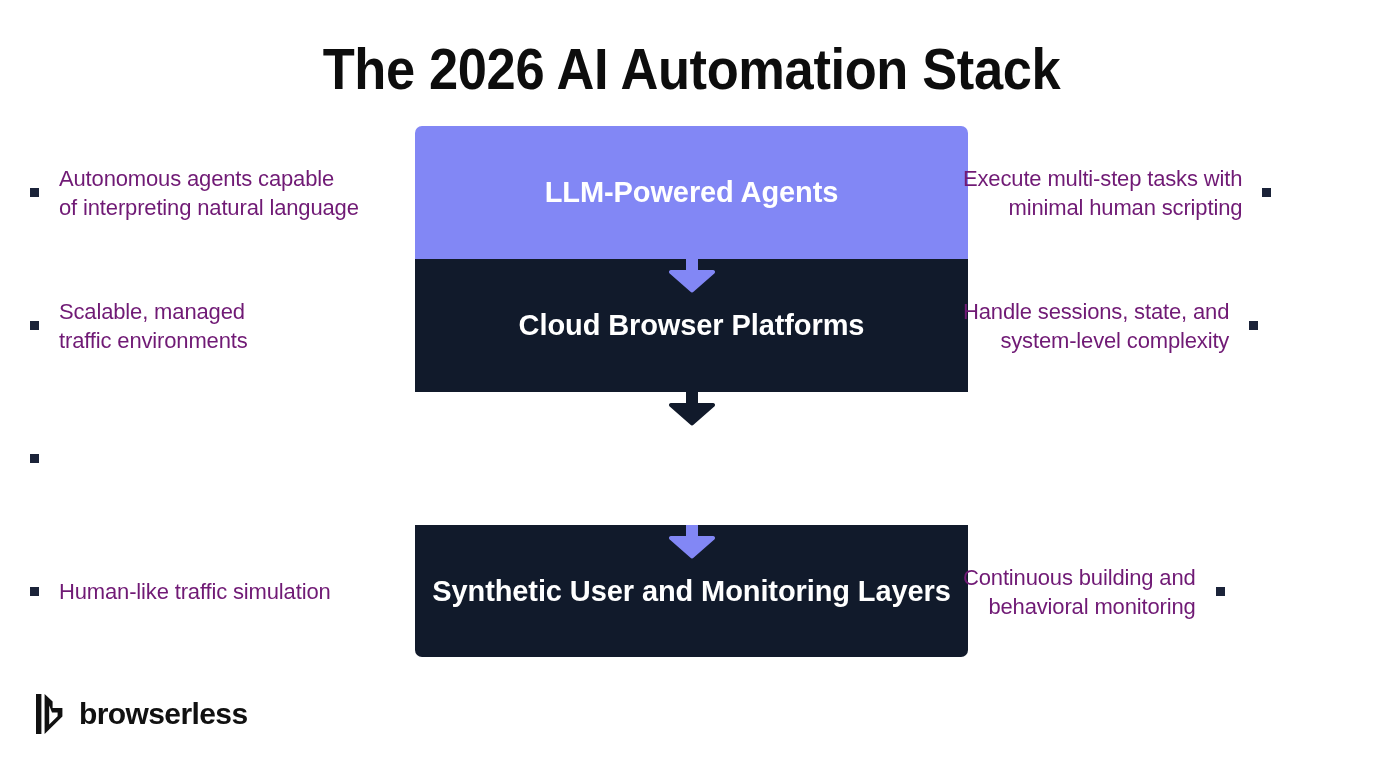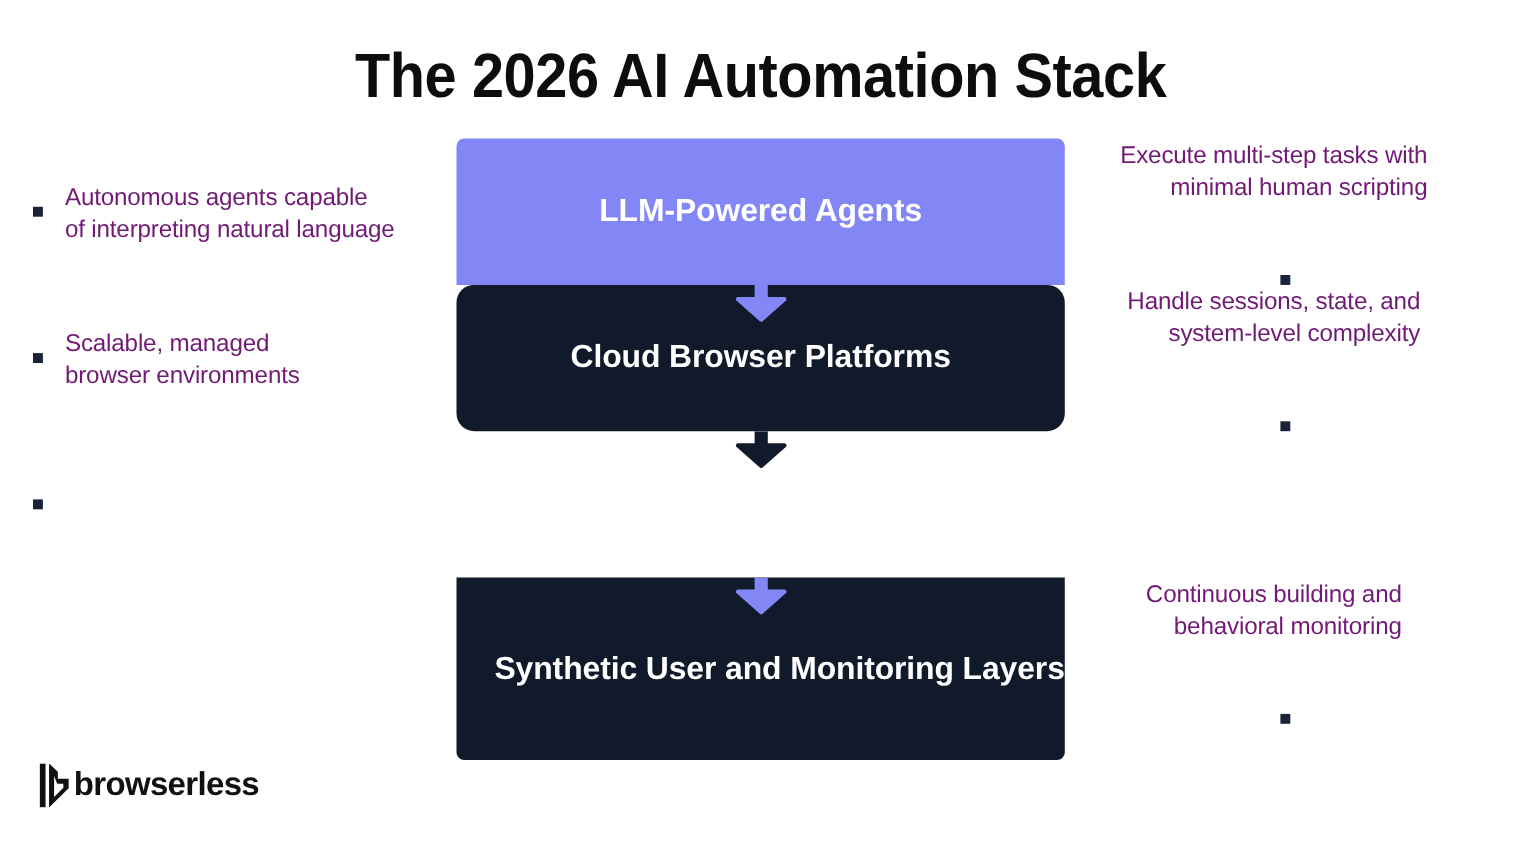--- a/index.html
+++ b/index.html
@@ -46,26 +46,26 @@
     position: absolute;
     left: 0;
     width: 553px;
     height: 133px;
     box-sizing: border-box;
     display: flex;
     align-items: center;
     justify-content: center;
   }
   .layer-box.purple { background: #8287f5; }
-  .layer-box.navy   { background: #111a2b; border-radius: 16px; }
+  .layer-box.navy   { background: #111a2b; }
 
   .layer-box.row0 { top: 0px;   border-radius: 7px 7px 0 0; }
   .layer-box.row1 { top: 133px; }
   .layer-box.row2 { top: 266px; }
-  .layer-box.row3 { top: 399px; border-radius: 0 0 7px 7px; height: 166px; justify-content: flex-end; }
+  .layer-box.row3 { top: 399px; border-radius: 0 0 7px 7px; height: 132px; }
 
   .layer-label {
     font-family: "Liberation Sans", "DejaVu Sans", sans-serif;
     font-size: 29px;
     font-weight: 700;
     color: #ffffff;
     letter-spacing: -0.1px;
     text-align: center;
     white-space: nowrap;
     line-height: 1;
@@ -104,21 +104,21 @@
     display: flex;
     align-items: center;
     box-sizing: border-box;
   }
   .note.r0 { top: 0px; }
   .note.r1 { top: 133px; }
   .note.r2 { top: 266px; }
   .note.r3 { top: 399px; }
 
   .note-left  { justify-content: flex-start; }
-  .note-right { justify-content: space-between; flex-direction: column; }
+  .note-right { justify-content: flex-start; }
 
   .bullet {
     width: 9px;
     height: 9px;
     background: #1b2339;
     flex: 0 0 auto;
   }
   .note-left  .bullet { margin-right: 20px; }
   .note-right .bullet { margin-left: 20px; }
 
@@ -134,21 +134,21 @@
   .note-left  .note-text { text-align: left; }
   .note-right .note-text { text-align: right; }
 
   
   .logo {
     position: absolute;
     left: 36px;
     top: 694px;
     display: flex;
     align-items: center;
-    gap: 4px;
+    gap: 16px;
   }
   .logo-mark { display: block; width: 27px; height: 40px; }
   .logo-word {
     font-family: "Liberation Sans", "DejaVu Sans", sans-serif;
     font-size: 30px;
     font-weight: 700;
     color: #111111;
     letter-spacing: -0.6px;
     line-height: 1;
   }
@@ -160,24 +160,28 @@
 
 <div class="annotations-left">
   <div class="note note-left r0">
     <span class="bullet"></span>
     <span class="note-text">Autonomous agents capable
 of interpreting natural language</span>
   </div>
   <div class="note note-left r1">
     <span class="bullet"></span>
     <span class="note-text">Scalable, managed
-browser environments</span>
+traffic environments</span>
   </div>
   <div class="note note-left r2">
     <span class="bullet"></span>
+  </div>
+  <div class="note note-left r3">
+    <span class="bullet"></span>
+    <span class="note-text">Human-like traffic simulation</span>
   </div>
 </div>
 
 <div class="stack">
 
   <div class="layer-box purple row0">
     <span class="layer-label">LLM-Powered Agents</span>
   </div>
   <div class="layer-box navy row1">
     <span class="layer-label">Cloud Browser Platforms</span>

